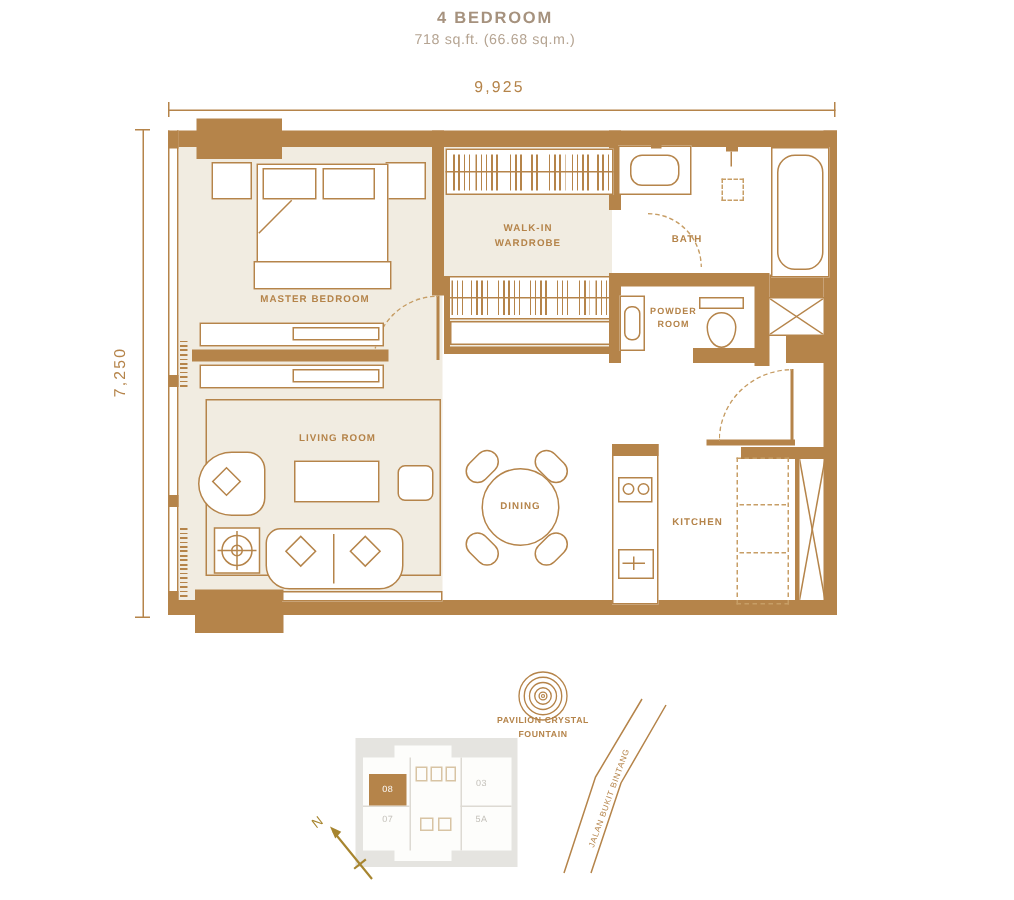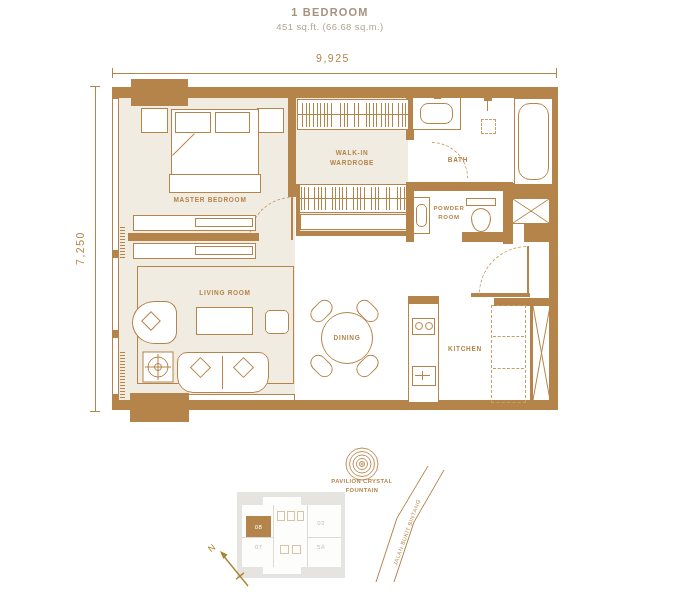--- a/index.html
+++ b/index.html
@@ -22,22 +22,22 @@
   .unit-lbl{position:absolute;font-size:6px;color:#C4C1BA;letter-spacing:.3px;text-align:center;}
   .kline{position:absolute;background:#DDDAD3;}
   .title1{position:absolute;left:180px;top:6px;width:300px;text-align:center;
           color:#A6927E;font-size:11px;letter-spacing:1.2px;font-weight:bold;}
   .title2{position:absolute;left:180px;top:21px;width:300px;text-align:center;
           color:#B5A492;font-size:9.5px;letter-spacing:.4px;}
 </style>
 </head>
 <body>
 
-<div class="title1">1 BEDROOM</div>
-<div class="title2">451 sq.ft. (66.68 sq.m.)</div>
+<div class="title1">4 BEDROOM</div>
+<div class="title2">718 sq.ft. (66.68 sq.m.)</div>
 
 <div class="dim-lbl" style="left:258px;top:52px;width:150px;">9,925</div>
 <div class="line" style="left:112px;top:73px;width:445px;height:1px;"></div>
 <div class="line" style="left:112px;top:68px;width:1px;height:10px;"></div>
 <div class="line" style="left:556px;top:68px;width:1px;height:10px;"></div>
 
 <div class="dim-lbl" style="left:50px;top:242px;width:60px;transform:rotate(-90deg);">7,250</div>
 <div class="line" style="left:95px;top:86px;width:1px;height:326px;"></div>
 <div class="line" style="left:90px;top:86px;width:10px;height:1px;"></div>
 <div class="line" style="left:90px;top:411px;width:10px;height:1px;"></div>

